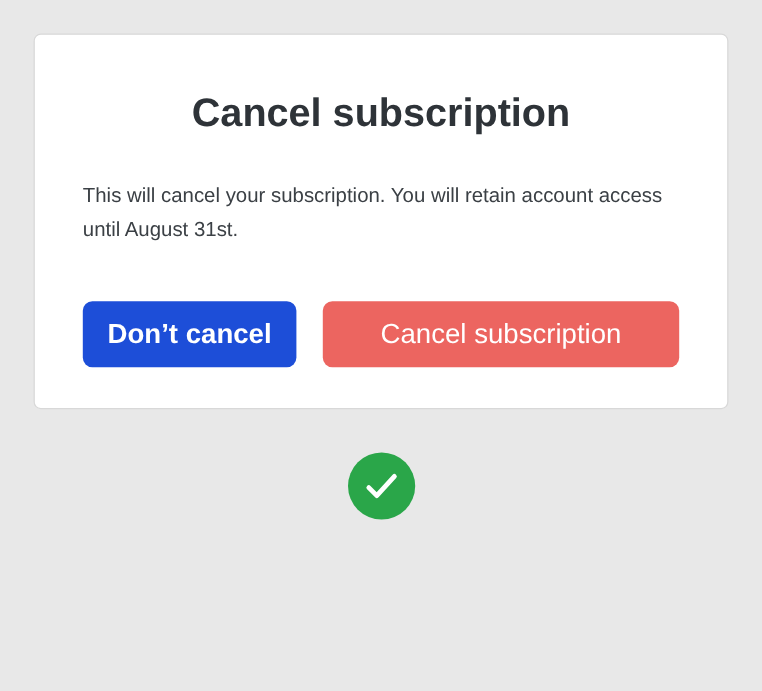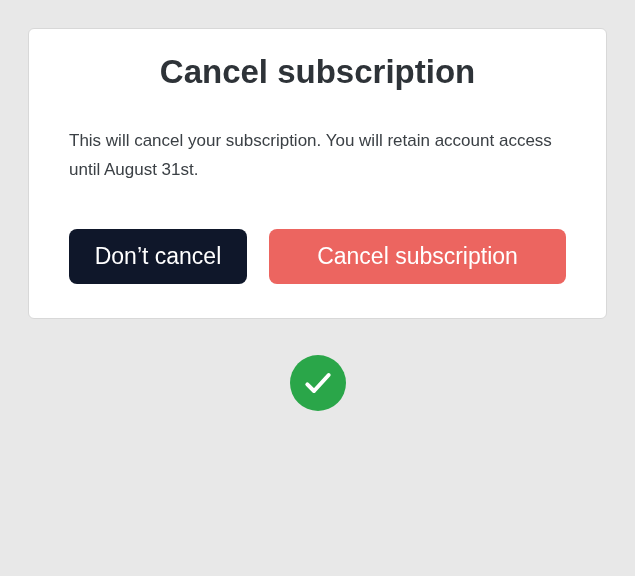--- a/index.html
+++ b/index.html
@@ -15,21 +15,21 @@
       display: flex;
       flex-direction: column;
       align-items: center;
       padding: 28px;
     }
     .modal {
       background: #ffffff;
       border: 1px solid #d8d8d8;
       border-radius: 6px;
       width: 100%;
-      padding: 24px 40px 34px 40px;
+      padding: 46px 40px 34px 40px;
     }
     .modal-title {
       font-size: 33px;
       font-weight: 700;
       color: #2e3338;
       text-align: center;
       margin-bottom: 36px;
     }
     .modal-body {
       font-size: 17px;
@@ -46,22 +46,23 @@
       border-radius: 8px;
       font-size: 23px;
       font-weight: 400;
       color: #ffffff;
       padding: 14px 0;
       cursor: pointer;
       text-align: center;
       font-family: inherit;
     }
     .btn-secondary {
-      background: #0f172a;
+      background: #1d4ed8;
       flex: 0 0 178px;
+      font-weight: bold;
     }
     .btn-danger {
       background: #ec6560;
       flex: 1;
     }
     .check-wrap {
       margin-top: 36px;
       display: flex;
       justify-content: center;
     }

